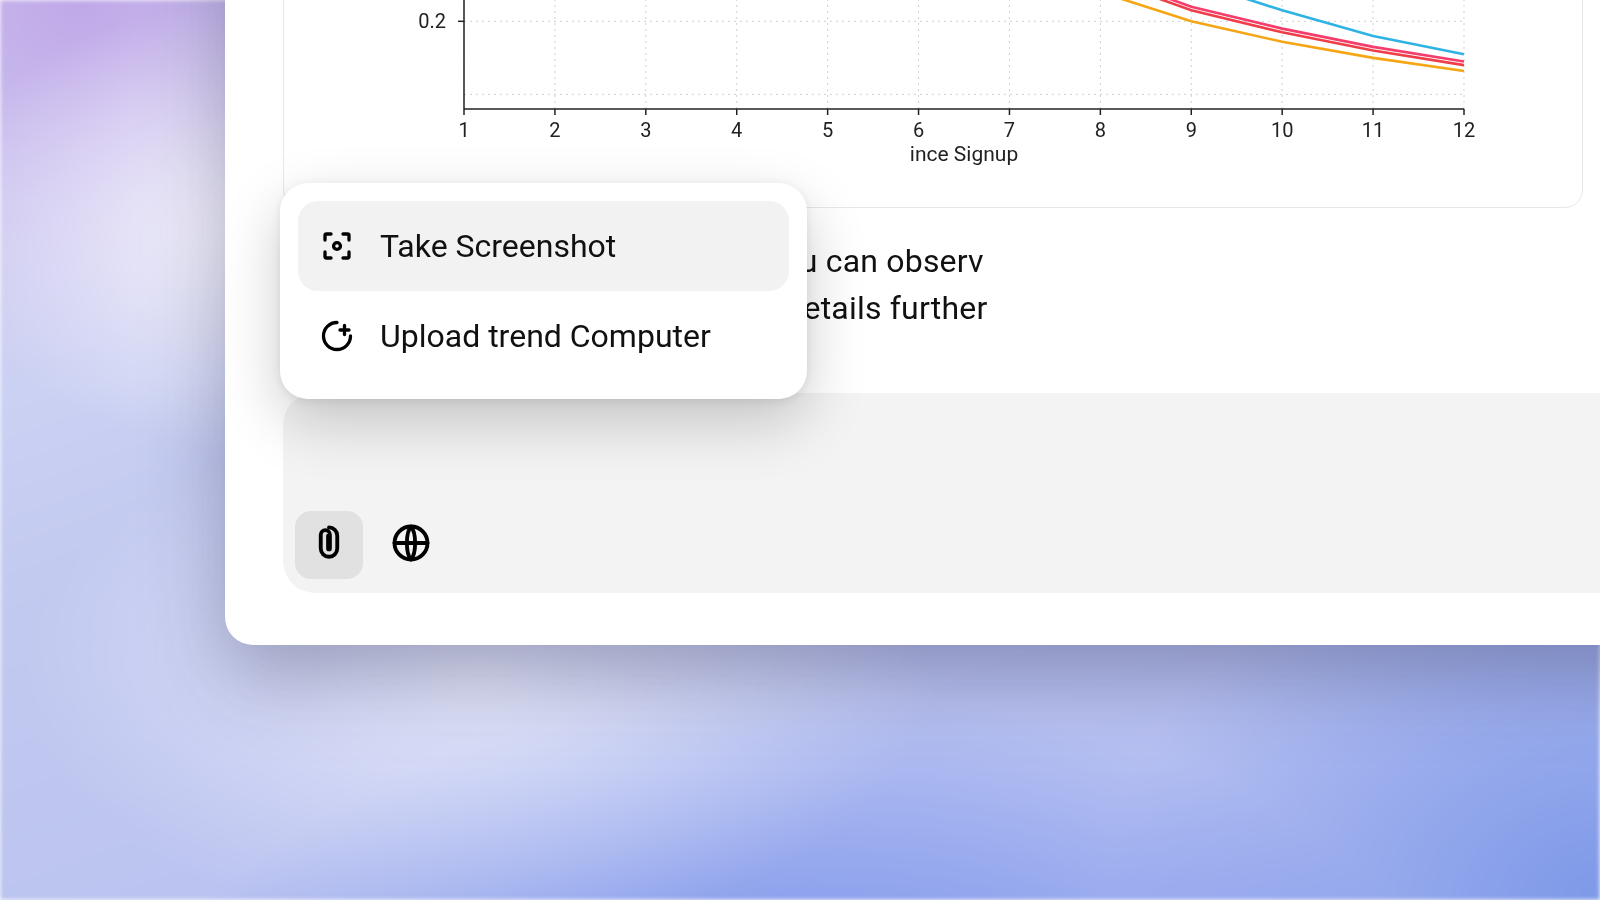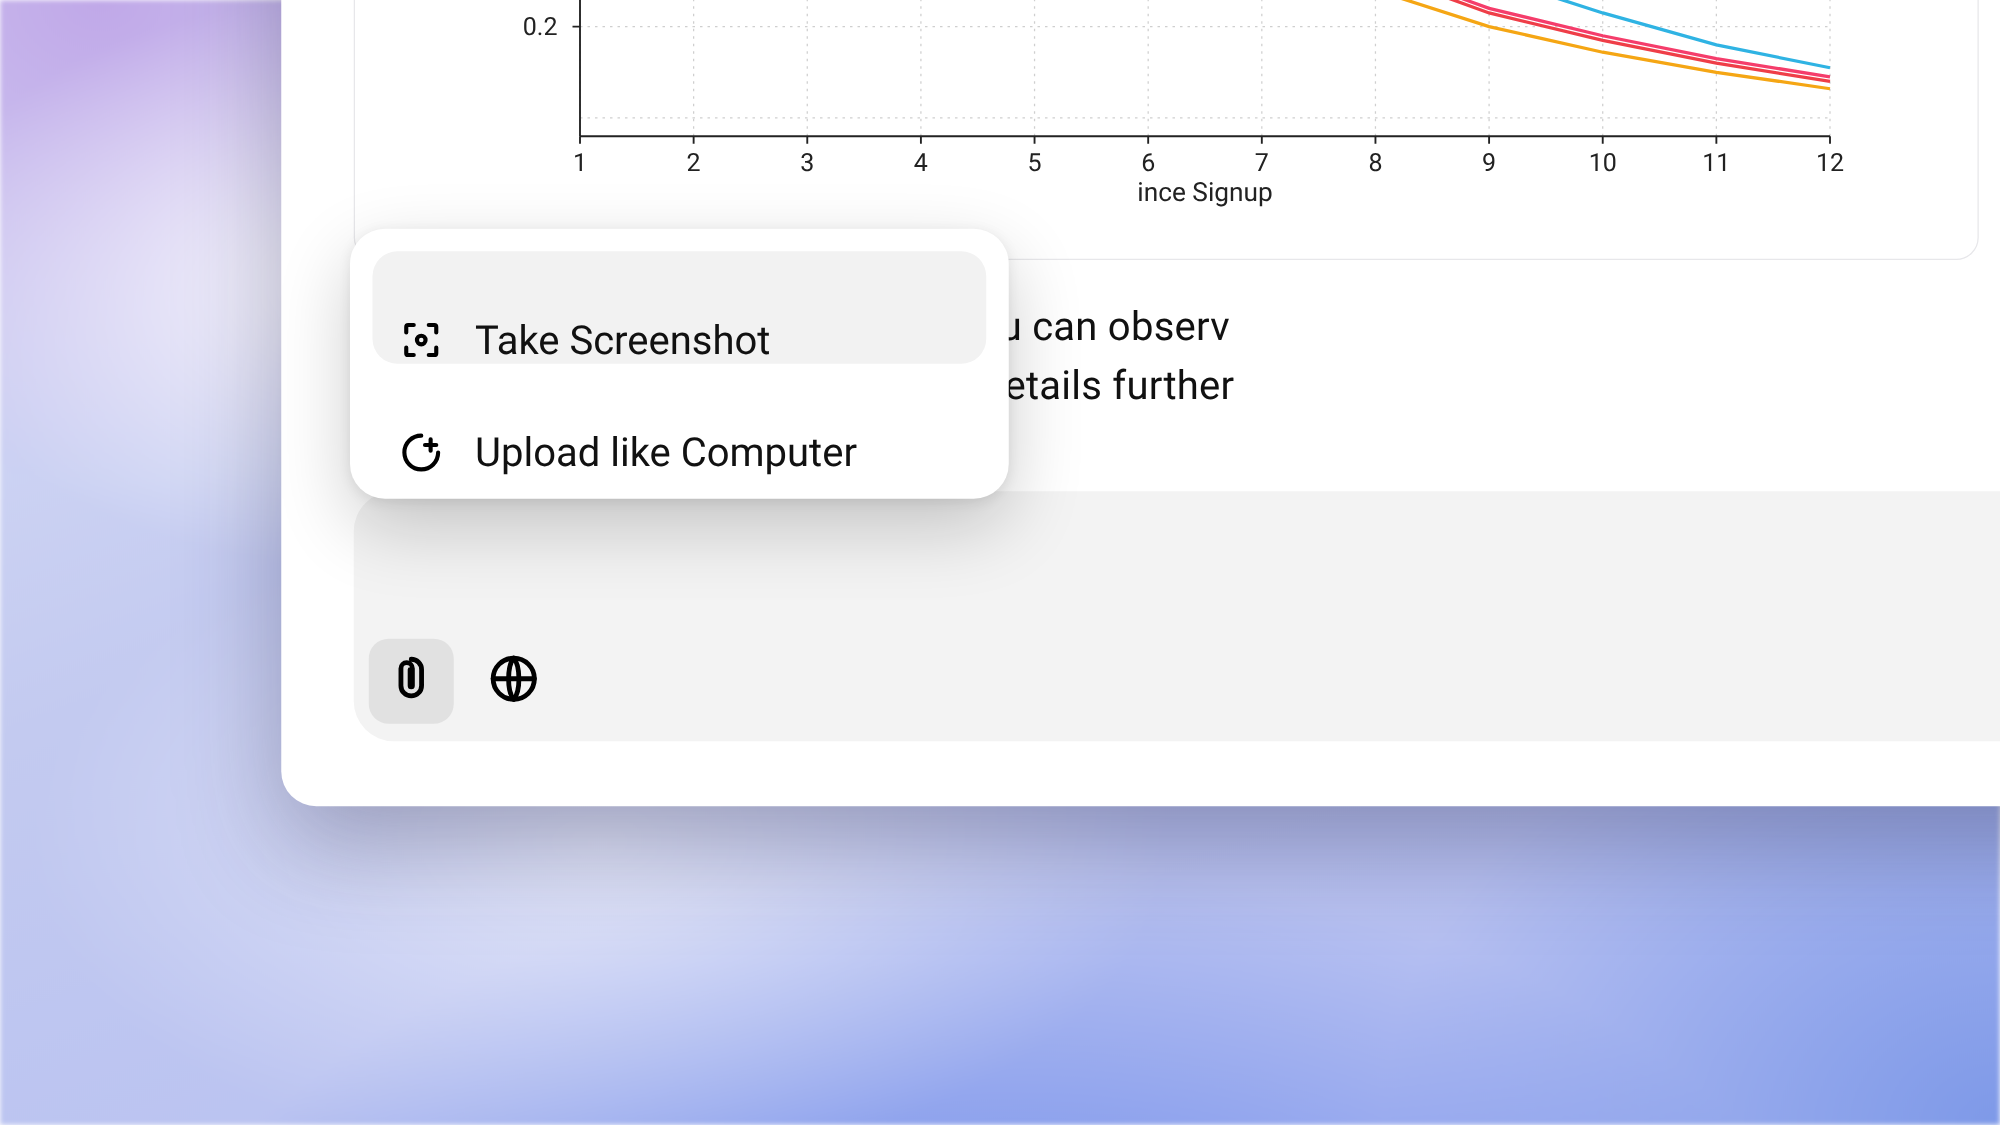--- a/index.html
+++ b/index.html
@@ -74,21 +74,21 @@
   .popmenu {
     position: absolute;
     left: 280px; top: 183px;
     width: 527px;
     background: #fff;
     border-radius: 28px;
     padding: 18px 18px;
     box-shadow: 0 22px 60px rgba(0,0,0,0.20), 0 2px 10px rgba(0,0,0,0.08);
   }
   .menu-item {
-    display: flex; align-items: flex-end;
+    display: flex; align-items: center;
     gap: 24px;
     height: 90px;
     padding: 0 20px;
     border-radius: 20px;
     font-size: 32px;
     color: #111;
     cursor: pointer;
   }
   .menu-item.hovered { background: #f2f2f2; }
   .menu-item .mi-icon { width: 38px; height: 38px; display:flex; align-items:center; justify-content:center; }
@@ -212,15 +212,15 @@
       <span>Take Screenshot</span>
     </div>
     <div class="menu-item">
       <span class="mi-icon">
         <svg viewBox="0 0 24 24" fill="none" stroke-width="2.2" stroke-linecap="round" stroke-linejoin="round">
           <path d="M12 3 A9 9 0 1 0 21 12"></path>
           <path d="M17 5 V11"></path>
           <path d="M14 8 H20"></path>
         </svg>
       </span>
-      <span>Upload like Computer</span>
+      <span>Upload trend Computer</span>
     </div>
   </div>
 
 </body></html>

